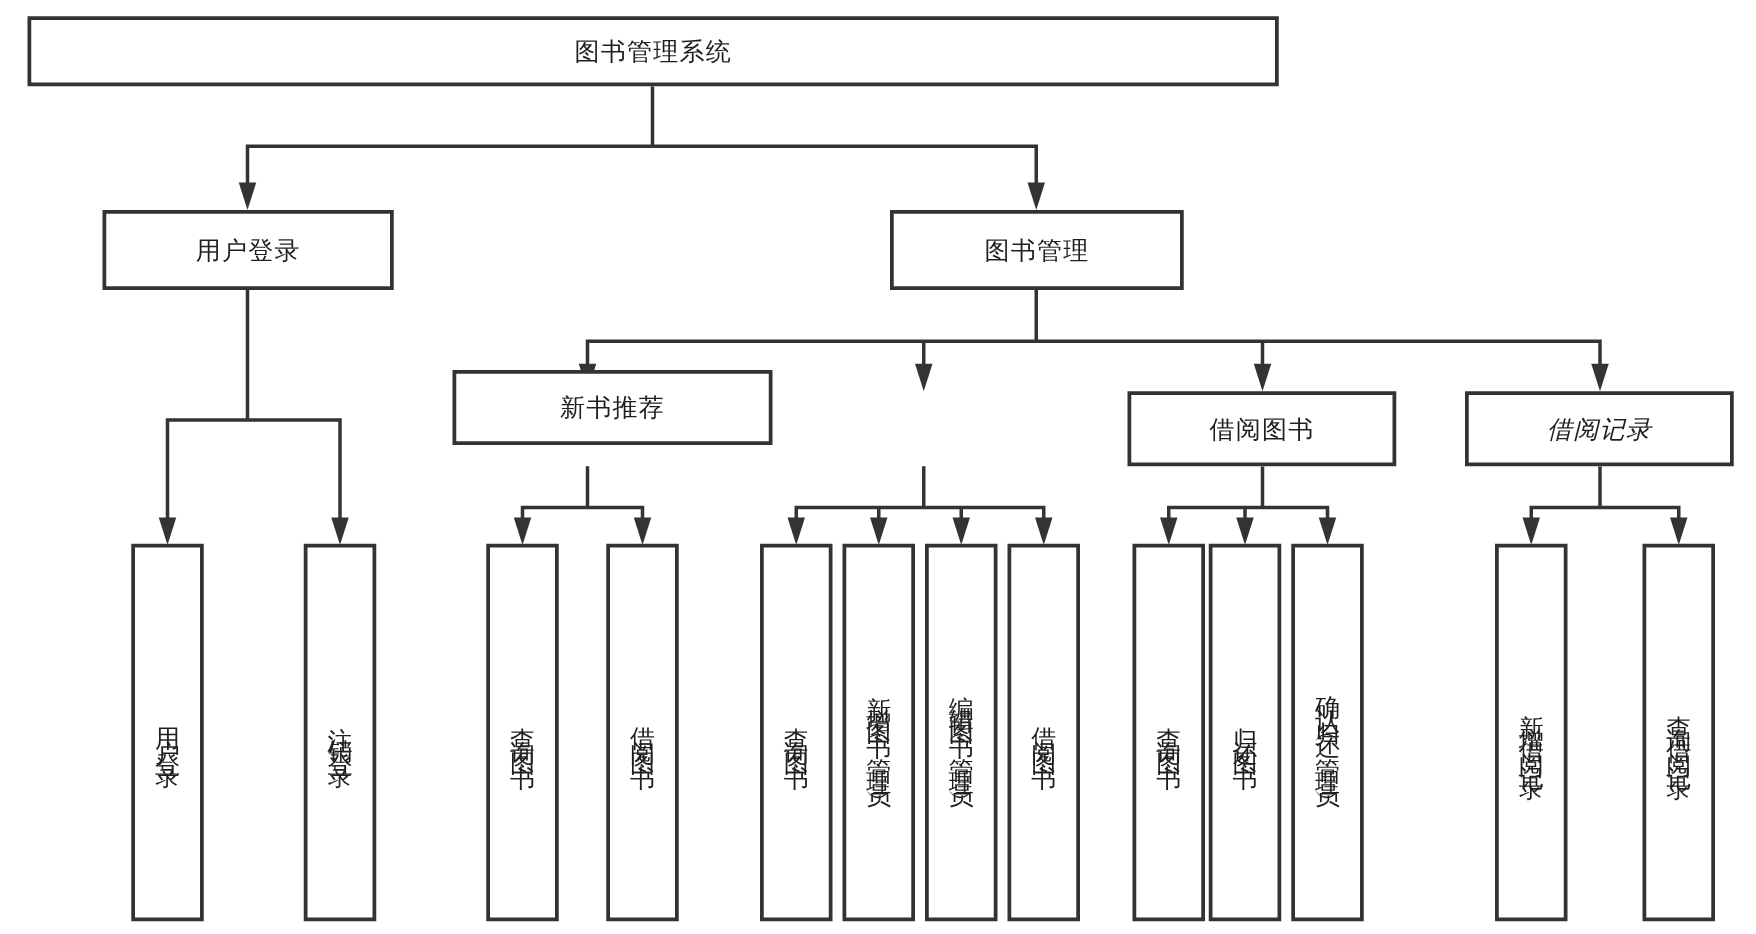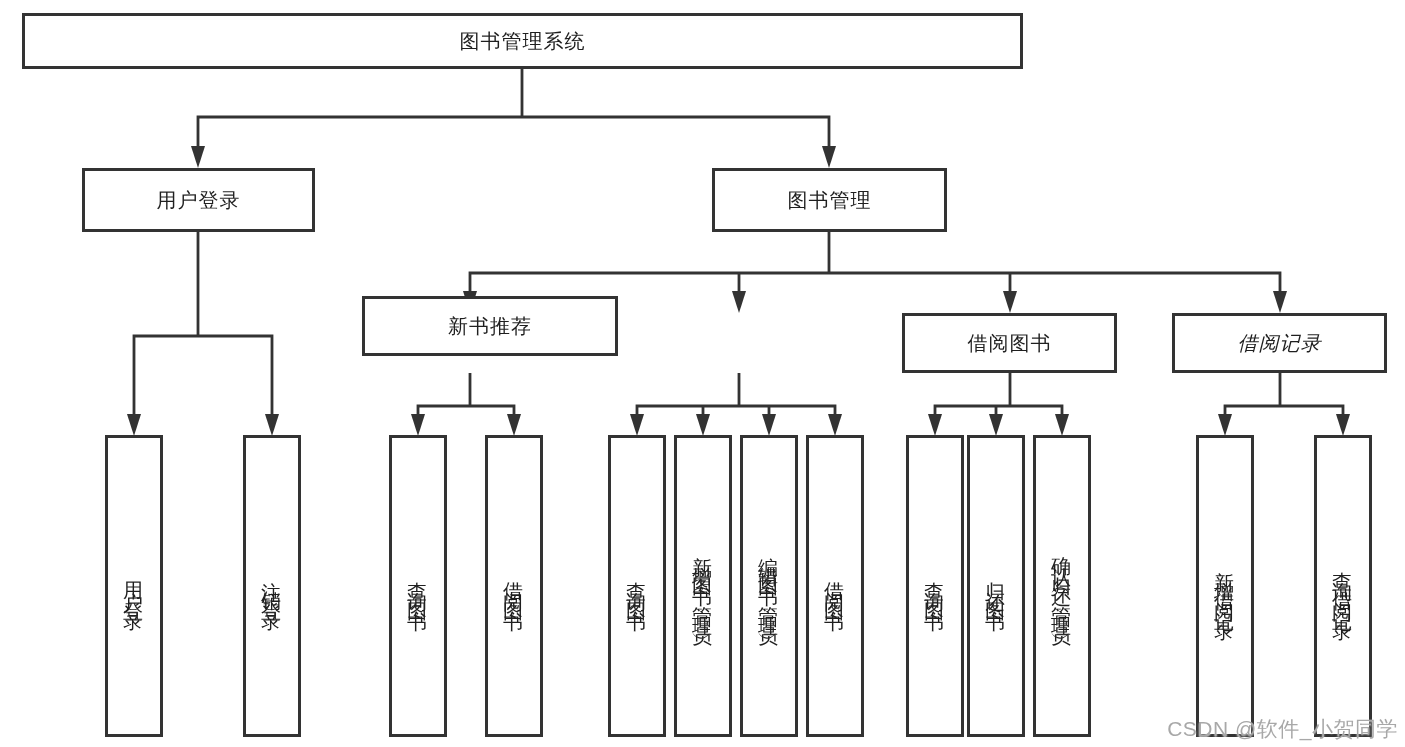--- a/index.html
+++ b/index.html
@@ -127,14 +127,13 @@
   <div class="box leaf" style="left:740px;">编辑图书（管理员）</div>
   <div class="box leaf" style="left:806px;">借阅图书</div>
 
   <div class="box leaf" style="left:906px;">查询图书</div>
   <div class="box leaf" style="left:967px;">归还图书</div>
   <div class="box leaf" style="left:1033px;">确认归还（管理员）</div>
 
   <div class="box leaf" style="left:1196px;">新增借阅记录</div>
   <div class="box leaf" style="left:1314px;">查询借阅记录</div>
 
-  <div id="watermark">CSDN @软件_小贺同学</div>
 </div>
 
 </body></html>

